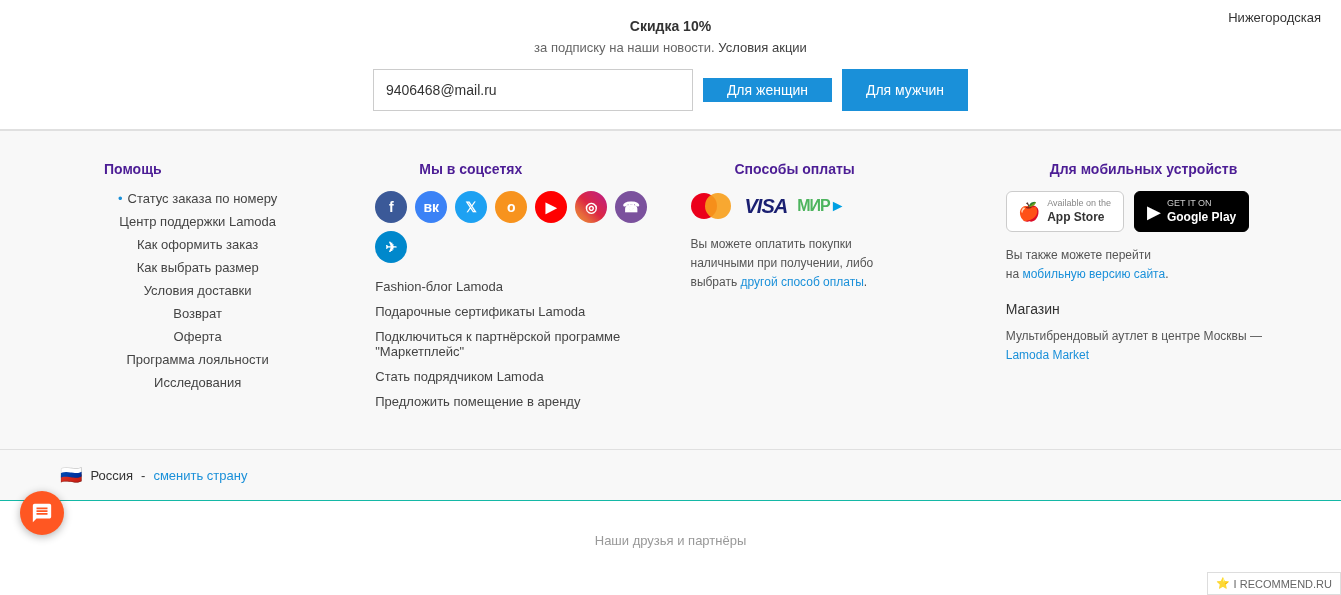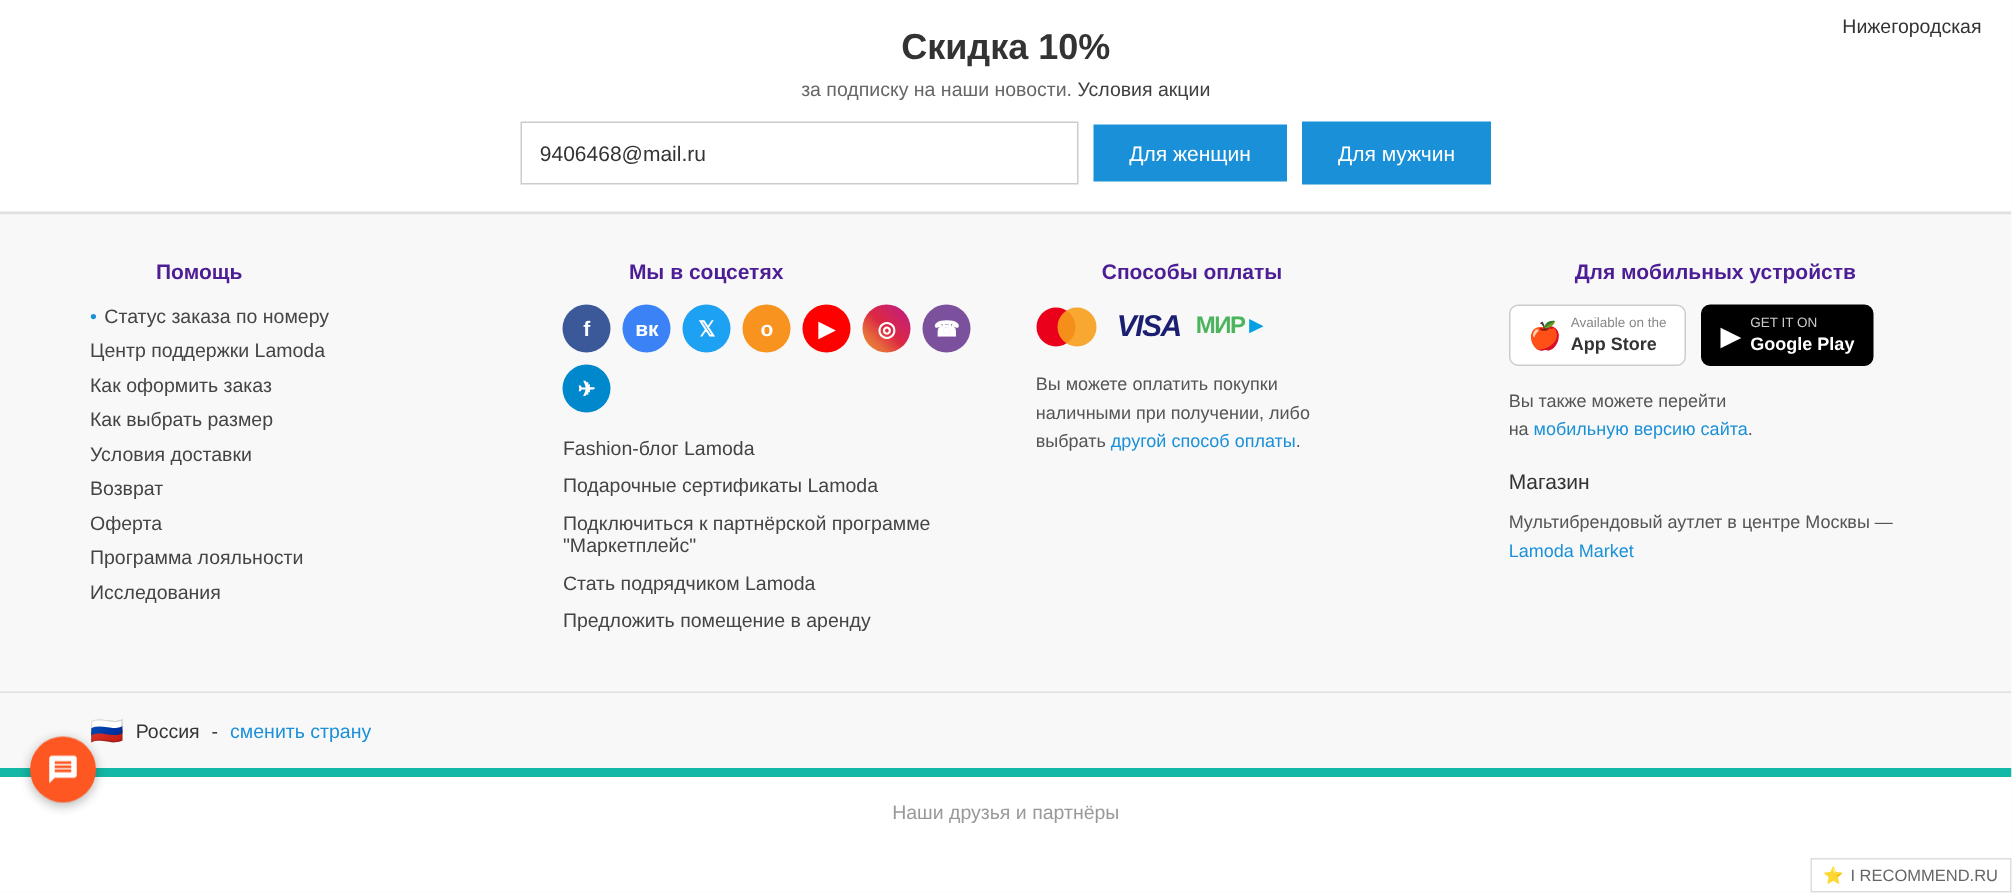--- a/index.html
+++ b/index.html
@@ -5,51 +5,51 @@
     * { margin: 0; padding: 0; box-sizing: border-box; }
     body { font-family: Arial, sans-serif; font-size: 13px; color: #333; background: #fff; }
 
     
     .discount-section {
       text-align: center;
       padding: 18px 20px 18px;
       border-bottom: 1px solid #e0e0e0;
     }
     .discount-title {
-      font-size: 24px;
+      font-size: 14px;
       font-weight: bold;
       color: #333;
       margin-bottom: 6px;
     }
     .discount-subtitle {
       font-size: 13px;
       color: #666;
       margin-bottom: 14px;
     }
     .discount-subtitle a {
       color: #404040;
       text-decoration: none;
     }
     .discount-form {
       display: flex;
       justify-content: center;
       align-items: center;
       gap: 10px;
     }
     .email-input {
-      width: 372px;
+      width: 320px;
       height: 42px;
       border: 1px solid #ccc;
       padding: 0 12px;
       font-size: 14px;
       color: #333;
       outline: none;
     }
     .btn-women {
-      height: 38px;
+      height: 24px;
       padding: 0 24px;
       background: #1a90d9;
       color: #fff;
       border: none;
       font-size: 14px;
       cursor: pointer;
       white-space: nowrap;
     }
     .btn-men {
       height: 42px;
@@ -83,21 +83,21 @@
     .footer-col { flex: 1; min-width: 180px; }
 
     .footer-col-title {
       font-weight: bold;
       font-size: 14px;
       margin-bottom: 14px;
       color: #4c1d95;
       padding-left: 44px;
     }
 
-    .footer-col ul { list-style: none; }
+    .footer-col ul { list-style: none; text-align: center; }
     .footer-col ul li { margin-bottom: 8px; }
     .footer-col ul li a {
       color: #444;
       text-decoration: none;
       font-size: 13px;
     }
     .footer-col ul li.bullet::before {
       content: "•";
       color: #1a90d9;
       margin-right: 5px;
@@ -278,22 +278,22 @@
       align-items: center;
       justify-content: center;
       cursor: pointer;
       box-shadow: 0 2px 8px rgba(0,0,0,0.3);
     }
     .chat-btn svg { width: 22px; height: 22px; fill: #fff; }
 
     
     .footer-bottom {
       background: #fff;
-      border-top: 6px solid #14b8a6;
-      padding: 16px;
+      border-top: 1px solid #14b8a6;
+      padding: 32px;
       text-align: center;
       font-size: 13px;
       color: #999;
     }
 
     
     .recommend-badge {
       position: fixed;
       bottom: 0;
       right: 0;

